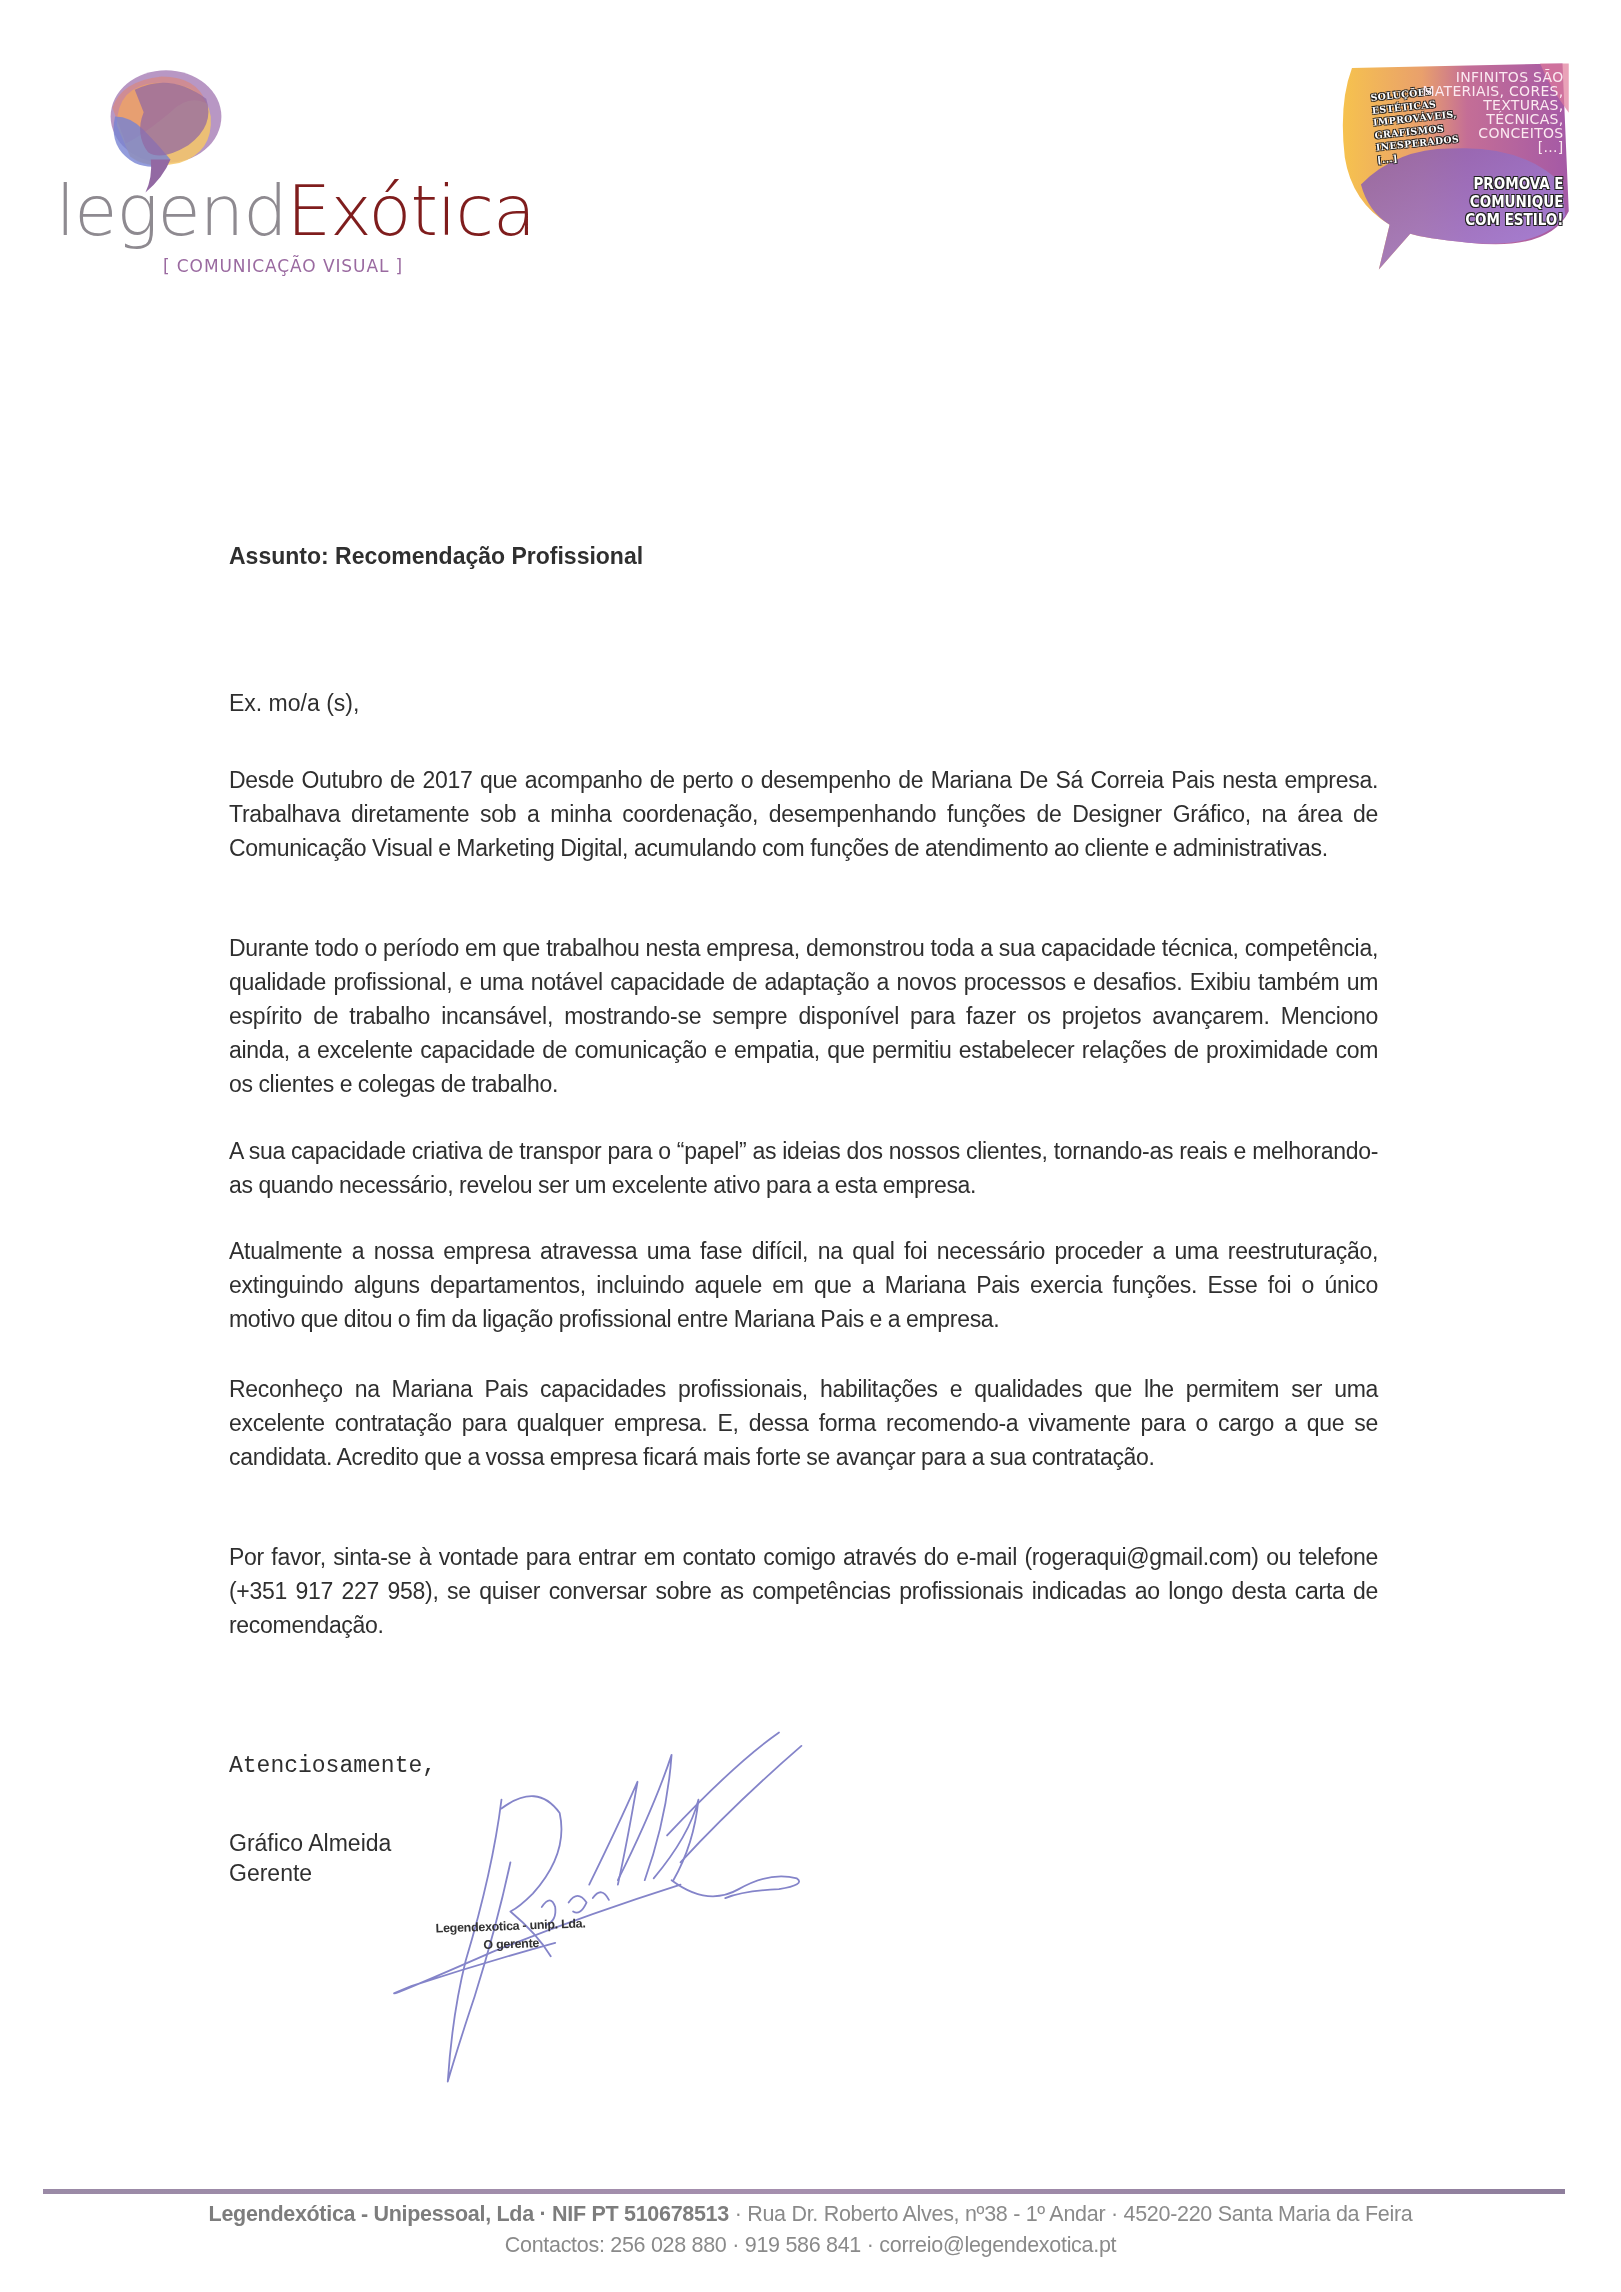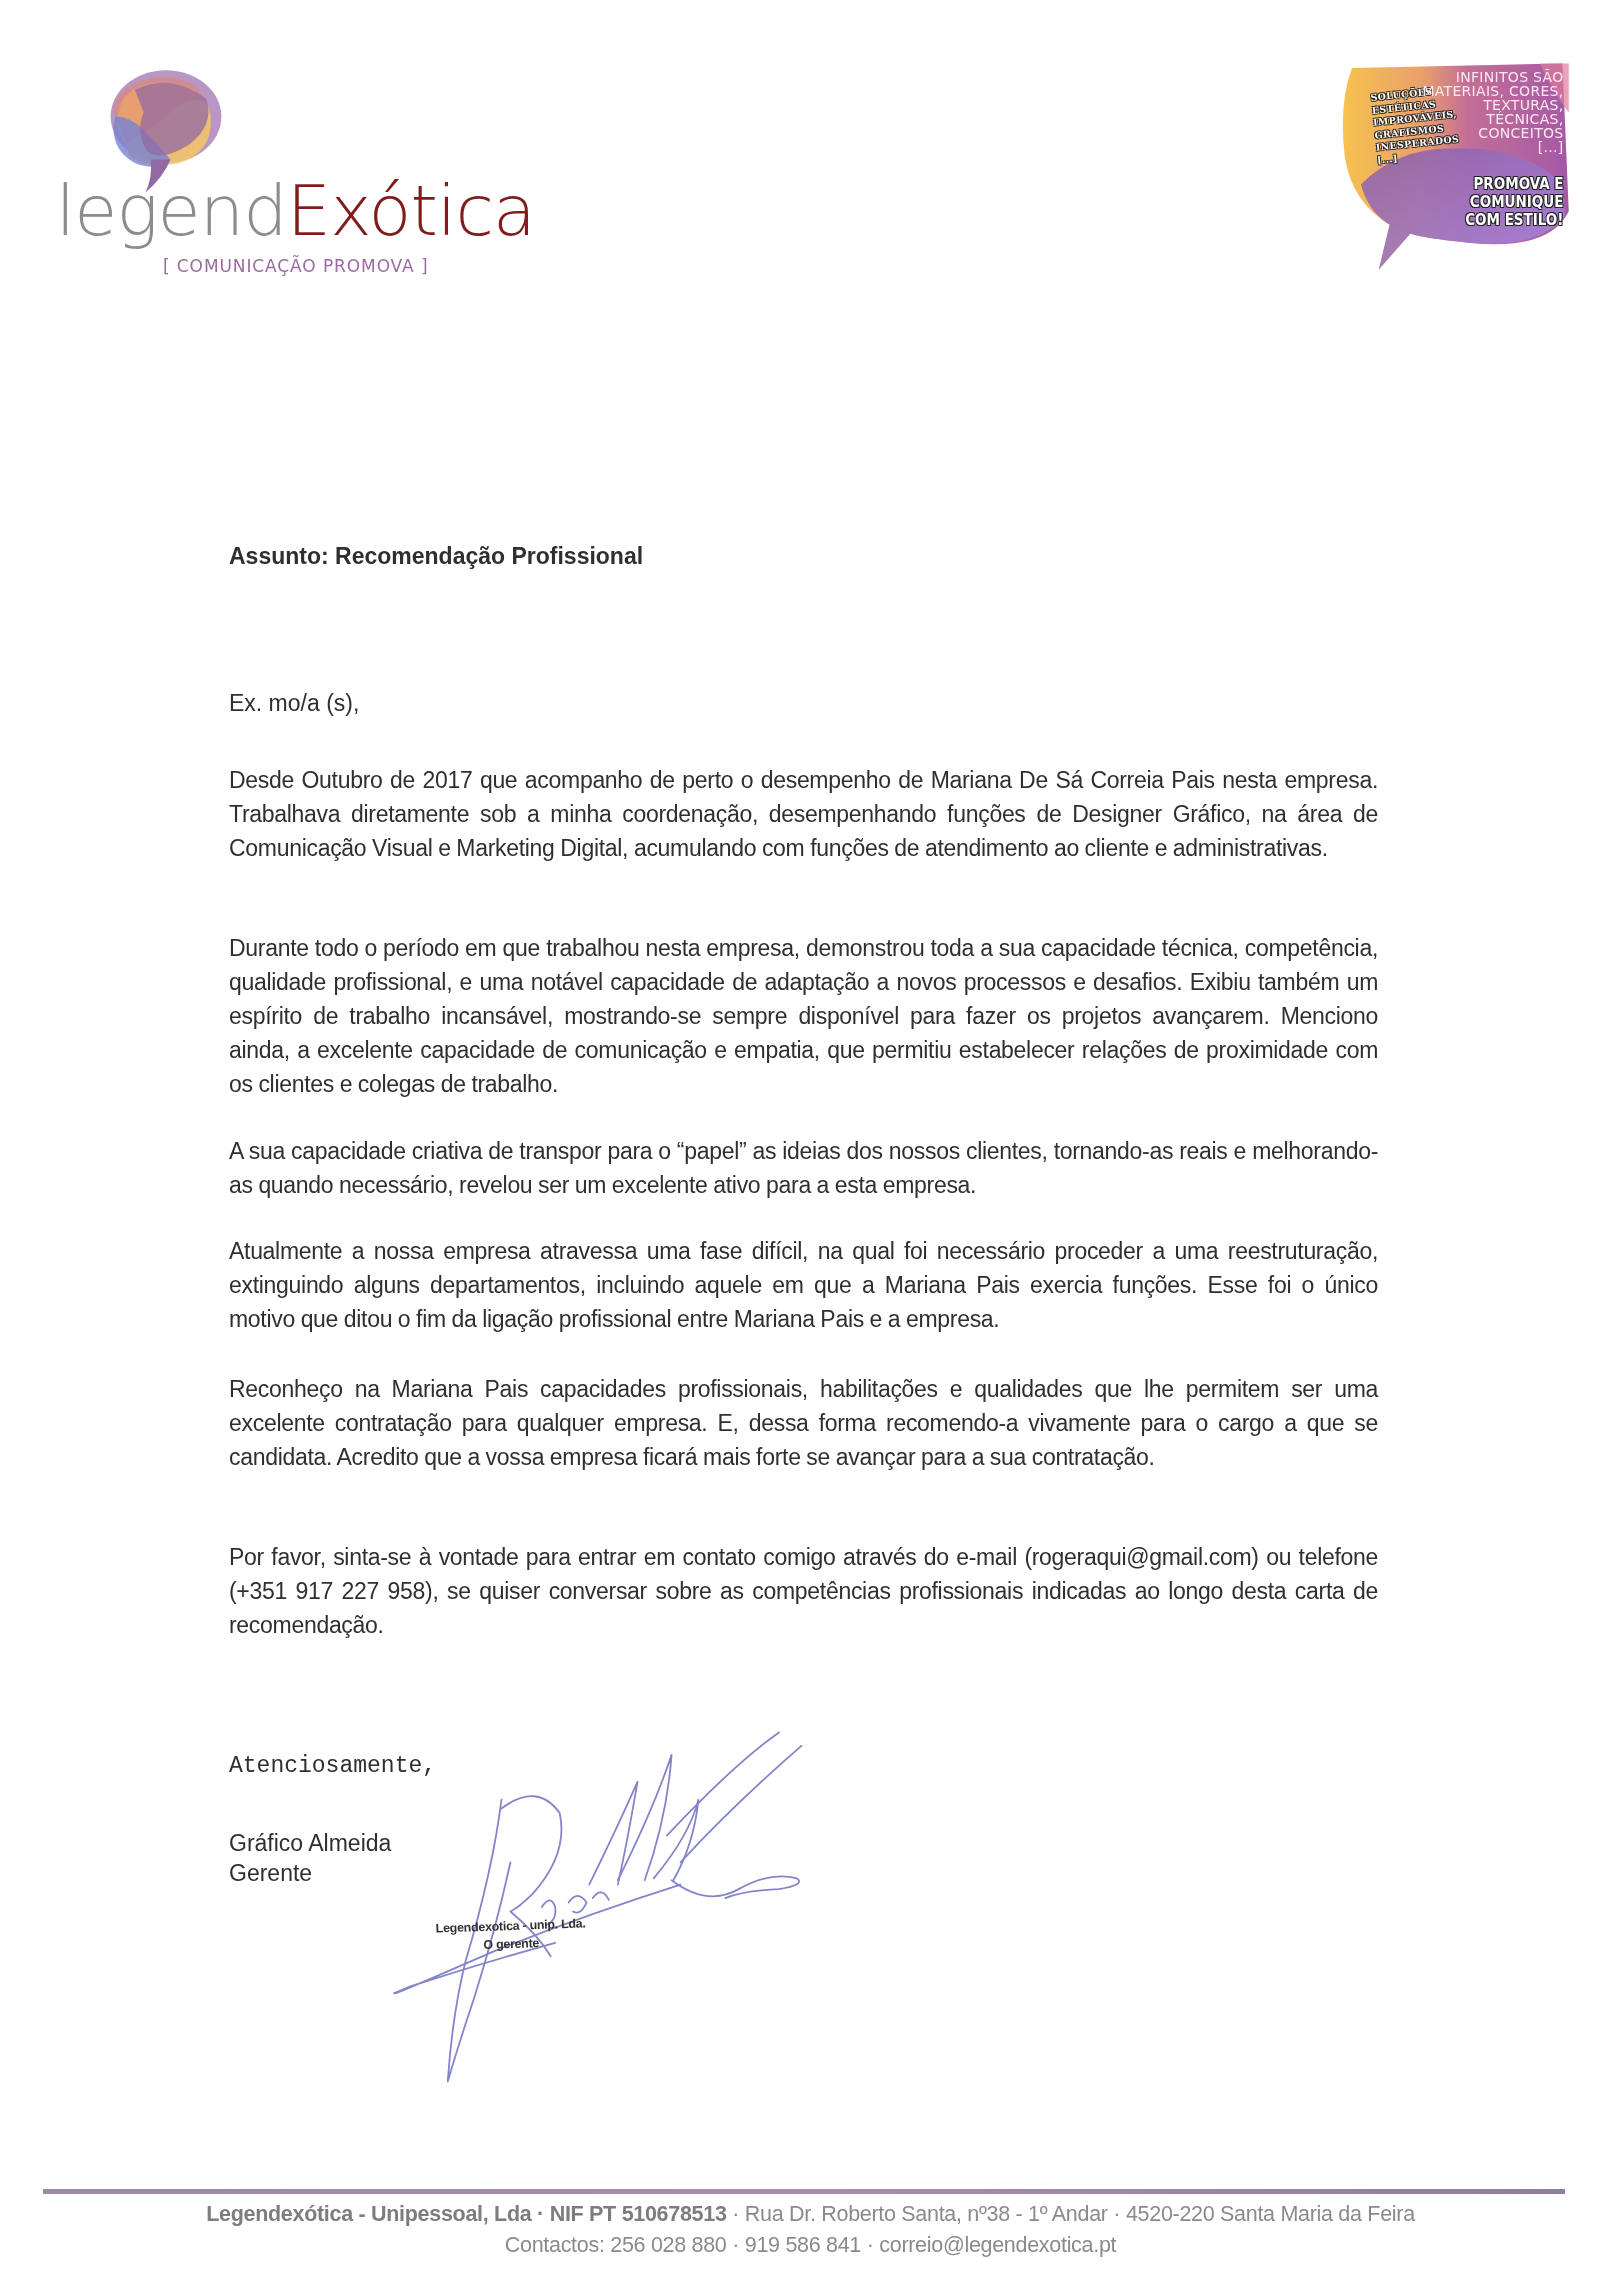--- a/index.html
+++ b/index.html
@@ -101,21 +101,21 @@
         <path d="M40 70 Q40 25 85 22 Q140 22 145 60 Q148 100 110 112 Q75 120 55 105 Z" fill="#f4c25a" opacity="0.85"></path>
         <path d="M35 50 Q45 20 90 15 Q130 15 140 45 Q120 35 100 55 Q70 80 50 90 Z" fill="#e07a62" opacity="0.55"></path>
         <path d="M38 60 Q30 95 60 112 Q85 122 100 108 Q85 90 70 75 Q55 60 38 60 Z" fill="#6a78d0" opacity="0.8"></path>
         <path d="M60 30 Q100 10 140 40 Q150 70 120 92 Q90 110 75 100 Q60 80 70 55 Z" fill="#8a5d9c" opacity="0.75"></path>
         <path d="M78 108 Q80 128 72 145 Q92 128 100 108 Z" fill="#8a5d9c"></path>
       </g>
     </svg>
     <div class="logo-word">
       <span class="w1">legend</span><span class="w2">Exótica</span>
     </div>
-    <div class="logo-tag">[ COMUNICAÇÃO PROMOVA ]</div>
+    <div class="logo-tag">[ COMUNICAÇÃO VISUAL ]</div>
   </div>
 
   <div class="promo">
     <svg width="242" height="215" viewBox="0 0 270 240">
       <defs>
         <linearGradient id="pg1" x1="0" y1="0" x2="1" y2="0">
           <stop offset="0" stop-color="#f6c24e"></stop>
           <stop offset="0.35" stop-color="#e9a06c"></stop>
           <stop offset="0.55" stop-color="#c46e96"></stop>
           <stop offset="1" stop-color="#a459a6"></stop>
@@ -193,21 +193,21 @@
     <div>Legendexotica - unip. Lda.</div>
     <div>O gerente</div>
   </div>
 
   <div class="footer-rule"></div>
   <div class="footer-line1">
     <span class="strong">Legendexótica - Unipessoal, Lda</span>
     <span class="strong">·</span>
     <span class="strong">NIF PT 510678513</span>
     <span>·</span>
-    <span>Rua Dr. Roberto Santa, nº38 - 1º Andar</span>
+    <span>Rua Dr. Roberto Alves, nº38 - 1º Andar</span>
     <span>·</span>
     <span>4520-220 Santa Maria da Feira</span>
   </div>
   <div class="footer-line2">
     <span>Contactos:</span>
     <span>256 028 880</span>
     <span>·</span>
     <span>919 586 841</span>
     <span>·</span>
     <span>correio@legendexotica.pt</span>

